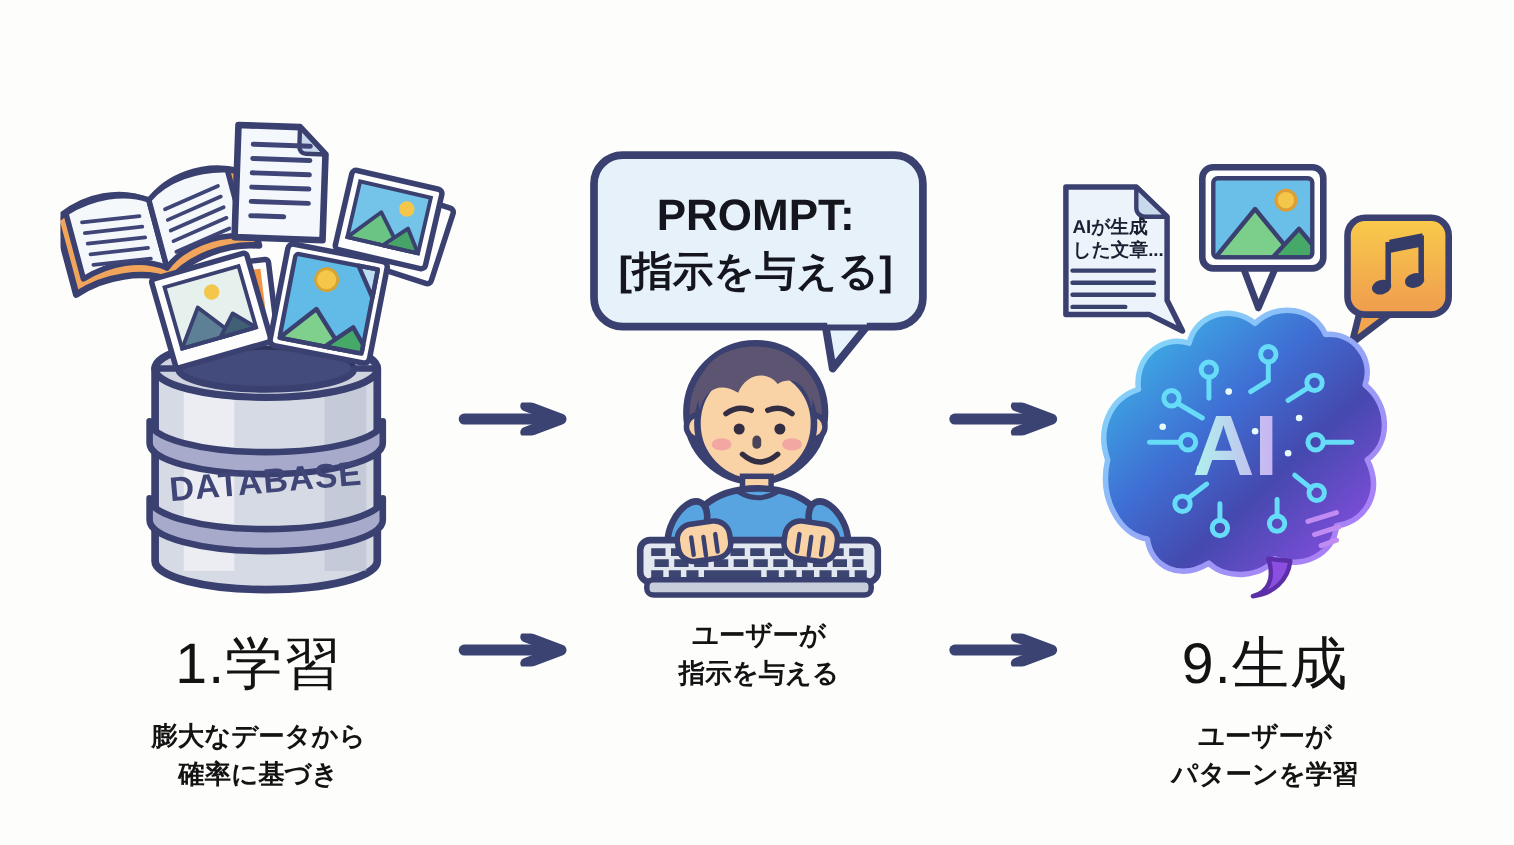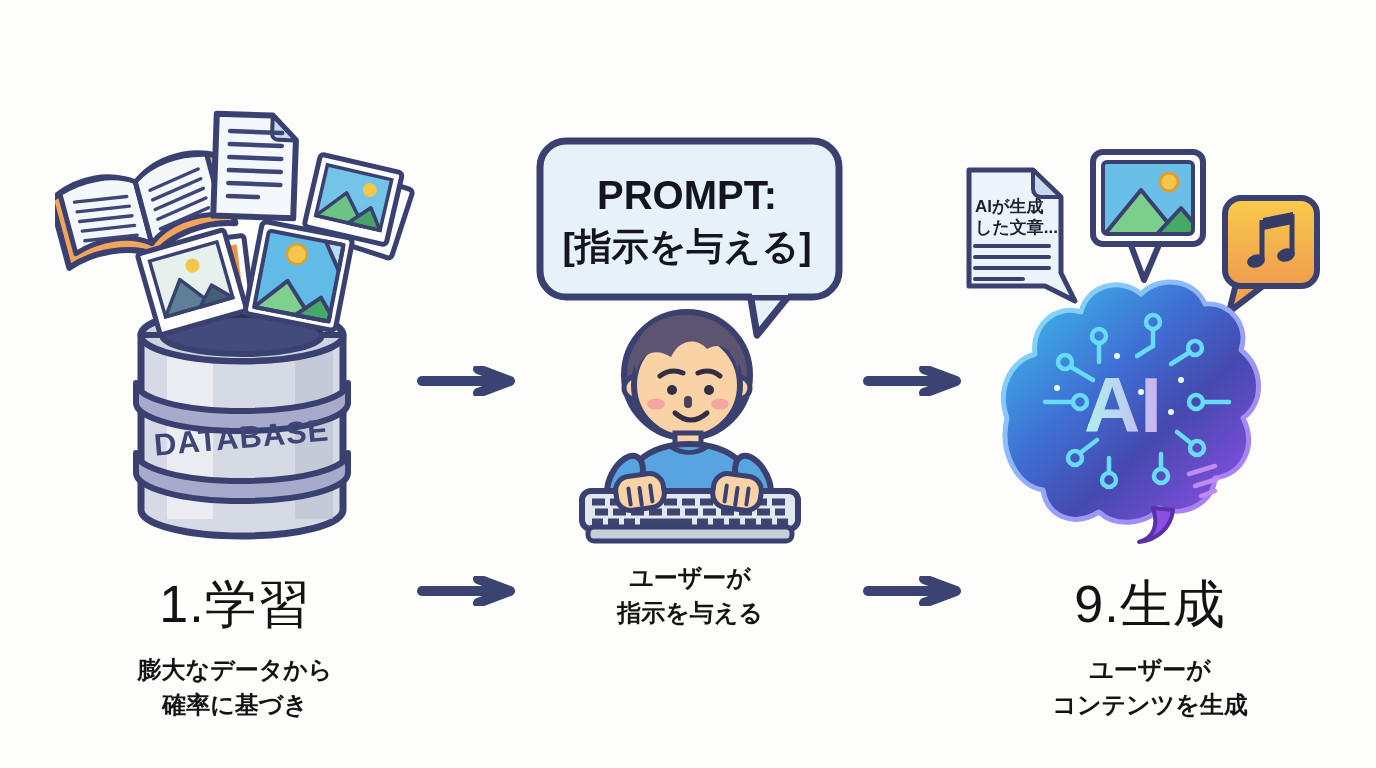--- a/index.html
+++ b/index.html
@@ -307,17 +307,17 @@
     <div class="step-desc">
       <div>ユーザーが</div>
       <div>指示を与える</div>
     </div>
   </div>
 
   <div class="step-label" style="left:955px; top:556px; width:390px;">
     <div class="step-heading">9.生成</div>
     <div class="step-desc">
       <div>ユーザーが</div>
-      <div>コンテンツを生成</div>
+      <div>パターンを学習</div>
     </div>
   </div>
 
 </div>
 
 </body></html>

